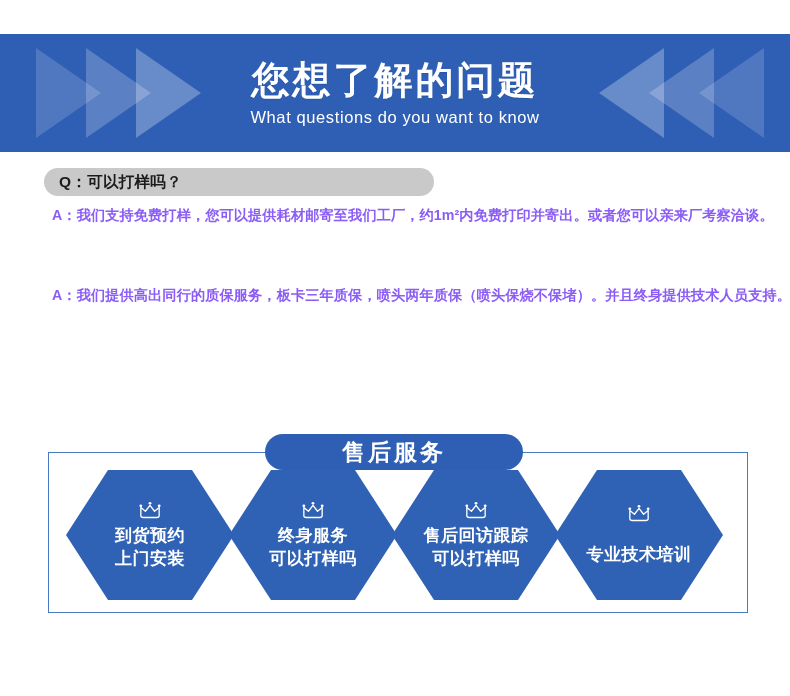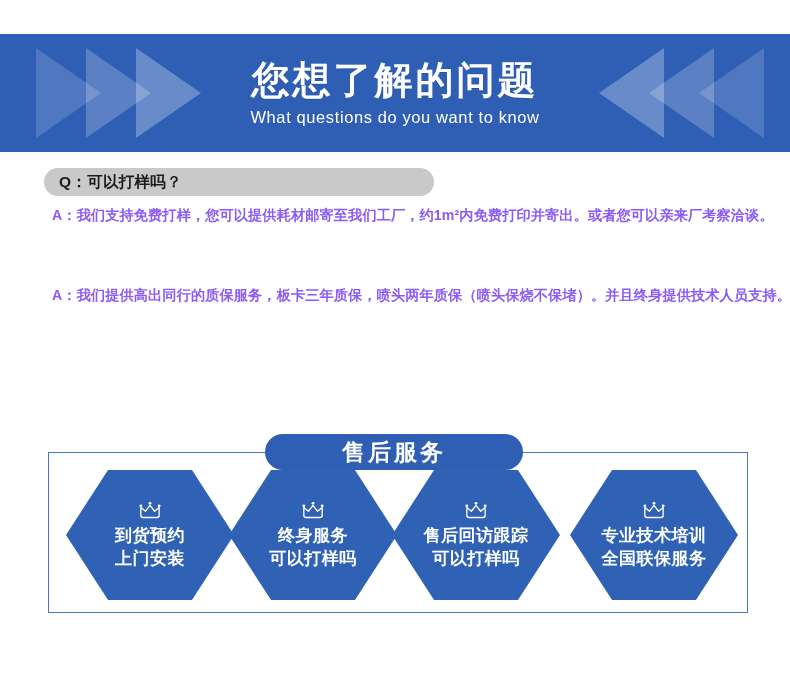--- a/index.html
+++ b/index.html
@@ -152,21 +152,21 @@
     background: #2f62b5;
     clip-path: polygon(25% 0%, 75% 0%, 100% 50%, 75% 100%, 25% 100%, 0% 50%);
     display: flex;
     flex-direction: column;
     align-items: center;
     justify-content: center;
   }
   .hex.h1 { left: 18px; }
   .hex.h2 { left: 181px; }
   .hex.h3 { left: 344px; }
-  .hex.h4 { left: 522px; }
+  .hex.h4 { left: 507px; gap: 16px; }
 
   .crown-icon {
     width: 28px;
     height: 20px;
     margin-bottom: 5px;
     display: block;
   }
   .hex-line {
     color: #ffffff;
     font-size: 17px;
@@ -261,16 +261,15 @@
   </div>
 
   <div class="hex h4">
     <svg class="crown-icon" viewBox="0 0 32 24" xmlns="http://www.w3.org/2000/svg">
       <path d="M5 9 L5 19 Q5 21 8 21 L24 21 Q27 21 27 19 L27 9 L21.5 13.5 L16 6.5 L10.5 13.5 Z" fill="none" stroke="#ffffff" stroke-width="1.6" stroke-linejoin="round"></path>
       <circle cx="5" cy="7" r="1.7" fill="#ffffff"></circle>
       <circle cx="16" cy="4" r="1.7" fill="#ffffff"></circle>
       <circle cx="27" cy="7" r="1.7" fill="#ffffff"></circle>
     </svg>
     <div class="hex-line">专业技术培训</div>
-    <div class="hex-line">全国联保服务</div>
   </div>
 
 </div>
 
 </body></html>

